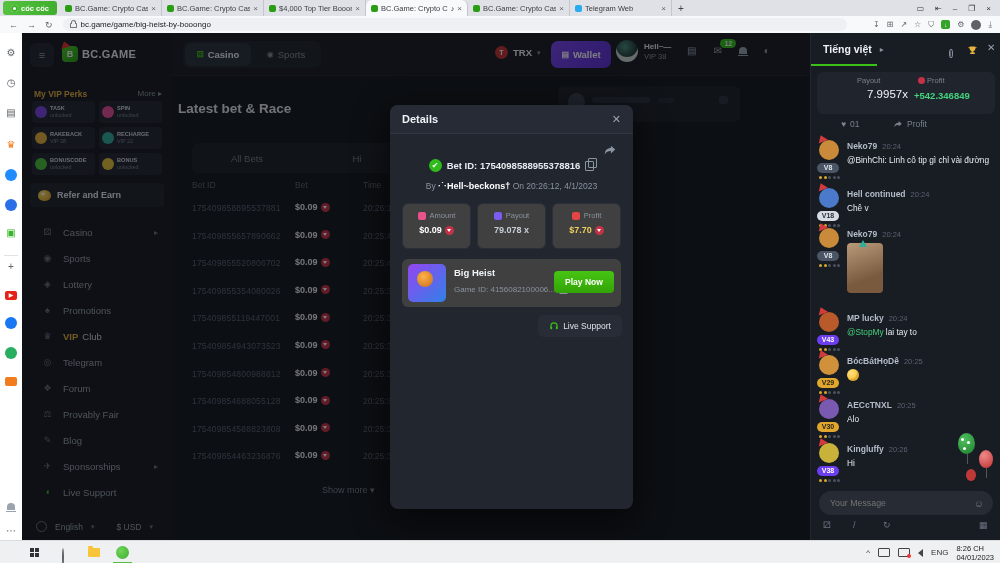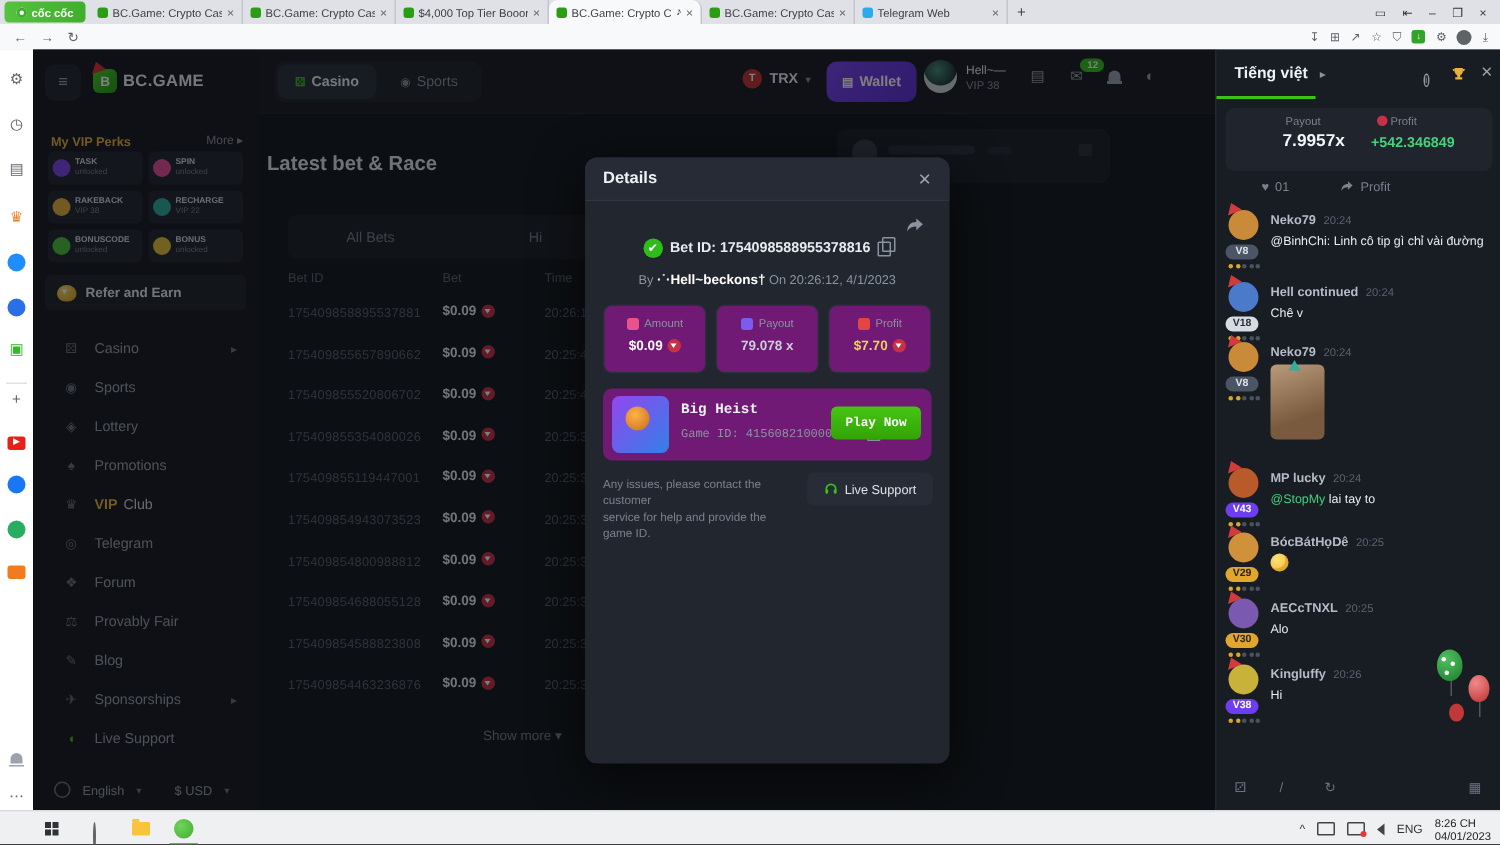--- a/index.html
+++ b/index.html
@@ -93,21 +93,21 @@
   .gsearch .mag{border-color:#6b7380;}
   .gsearch .mag:after{background:#6b7380;}
   .cur{position:absolute;left:323px;top:13px;display:flex;align-items:center;gap:5px;}
   .trxc{width:13px;height:13px;border-radius:50%;background:#c53232;color:#fff;font-size:7px;text-align:center;line-height:13px;font-weight:bold;}
   .cur .ct{font-size:9.5px;font-weight:bold;color:#eef1f5;}
   .cur .cv{font-size:7px;color:#8a93a0;}
   .walletbtn{position:absolute;left:379px;top:8px;width:60px;height:27px;border-radius:7px;background:linear-gradient(135deg,#7a46f0,#5c2fd6);display:flex;align-items:center;justify-content:center;gap:4px;color:#fff;font-size:9.5px;font-weight:bold;}
   .walletbtn .wic{font-size:8px;}
   .navuser{position:absolute;left:444px;top:7px;display:flex;align-items:center;gap:6px;}
   .uav{width:22px;height:22px;border-radius:50%;background:radial-gradient(circle at 40% 30%,#4a8f7a,#17262b 70%);box-shadow:inset 0 -5px 0 #cfd8d4;}
-  .uname{font-size:8px;font-weight:normal;color:#e8ecf1;line-height:10px;}
+  .uname{font-size:8px;font-weight:bold;color:#e8ecf1;line-height:10px;}
   .uvip{font-size:7.5px;color:#8a93a0;line-height:9px;}
   .navics{position:absolute;left:515px;top:12px;display:flex;align-items:center;gap:17px;color:#9aa3ae;font-size:10px;}
   .mailwrap{position:relative;}
   .mailbadge{position:absolute;left:7px;top:-6px;min-width:12px;height:9px;border-radius:5px;background:#35c31e;color:#fff;font-size:6.5px;font-weight:bold;text-align:center;line-height:9px;padding:0 2px;}
   .belli{display:inline-block;width:8px;height:7px;background:#9aa3ae;border-radius:4px 4px 0 0;position:relative;}
   .belli:after{content:"";position:absolute;left:-1px;bottom:-2px;width:10px;height:1.5px;background:#9aa3ae;}
   
   .maintitle{position:absolute;left:156px;top:68px;font-size:13.5px;font-weight:bold;color:#e2e7ee;}
   .tabsbar{position:absolute;left:170px;top:110px;width:400px;height:30px;background:#1c2027;border-radius:6px;display:flex;align-items:center;}
   .mtab{width:110px;text-align:center;font-size:9.5px;color:#7a828e;}
@@ -136,45 +136,45 @@
   .mhead .mx{margin-left:auto;color:#9aa3ae;font-size:11px;}
   .mshare{position:absolute;right:16px;top:38px;}
   .betrow{position:absolute;left:0;top:54px;width:243px;display:flex;align-items:center;justify-content:center;gap:5px;}
   .chk{width:13px;height:13px;border-radius:50%;background:#2fbc1a;color:#fff;font-size:8px;text-align:center;line-height:13px;}
   .betrow .bid{font-size:9.5px;font-weight:bold;color:#e8ecf1;}
   .cpy{display:inline-block;width:7px;height:8px;border:1px solid #8a93a0;border-radius:1px;position:relative;}
   .cpy:before{content:"";position:absolute;left:2px;top:-3.5px;width:7px;height:8px;border:1px solid #8a93a0;border-radius:1px;}
   .byrow{position:absolute;left:0;top:76px;width:243px;text-align:center;font-size:8.5px;color:#8a93a0;}
   .byrow .bname{color:#fff;font-weight:bold;font-size:9px;}
   .stats{position:absolute;left:12px;top:98px;width:219px;display:flex;gap:6px;}
-  .stat{width:69px;height:46px;background:#701a75;border:1px solid #2a2f39;border-radius:6px;box-sizing:border-box;text-align:center;}
+  .stat{width:69px;height:46px;background:#404040;border:1px solid #2a2f39;border-radius:6px;box-sizing:border-box;text-align:center;}
   .stat .sl{margin-top:7px;display:flex;align-items:center;justify-content:center;gap:4px;font-size:7.5px;color:#8a93a0;}
   .stat .si{width:8px;height:8px;border-radius:2px;display:inline-block;}
   .stat .sv{margin-top:5px;font-size:9px;color:#c8cfd8;display:flex;align-items:center;justify-content:center;gap:3px;font-weight:bold;}
-  .gamecard{position:absolute;left:12px;top:154px;width:219px;height:48px;background:#701a75;border-radius:6px;font-family:Liberation Mono, monospace;}
+  .gamecard{position:absolute;left:12px;top:154px;width:219px;height:48px;background:#404040;border-radius:6px;}
   .thumb{position:absolute;left:6px;top:5px;width:38px;height:38px;border-radius:5px;background:linear-gradient(135deg,#8a4bf0 10%,#3b7be8 90%);overflow:hidden;}
   .thumb:after{content:"";position:absolute;left:9px;top:7px;width:16px;height:16px;border-radius:50%;background:radial-gradient(circle at 40% 35%,#ffb347,#c86a1e);}
   .gamecard .gn{position:absolute;left:52px;top:8px;font-size:9.5px;font-weight:bold;color:#eef1f5;}
   .gamecard .gid{position:absolute;left:52px;top:25px;font-size:8px;color:#8a93a0;display:flex;align-items:center;gap:4px;}
   .playnow{position:absolute;left:152px;top:12px;width:60px;height:22px;border-radius:4px;background:linear-gradient(180deg,#46c513,#33a306);color:#fff;font-size:8.5px;font-weight:bold;text-align:center;line-height:22px;}
   .notes{position:absolute;left:12px;top:212px;width:130px;font-size:7.8px;color:#7a828e;line-height:11px;}
   .livesup{position:absolute;left:148px;top:210px;width:84px;height:22px;background:#272c36;border-radius:5px;display:flex;align-items:center;justify-content:center;gap:4px;color:#dfe4ea;font-size:8.5px;}
   
   .chat{position:absolute;left:788px;top:0;width:190px;height:507px;background:#181c23;border-left:1px solid #23262e;z-index:2;}
   .chead{position:absolute;left:12px;top:10px;display:flex;align-items:center;gap:8px;}
   .chead .cl{font-size:10.5px;font-weight:bold;color:#eef1f5;}
   .chead .cc{font-size:8px;color:#8a93a0;}
   .chx{position:absolute;top:9px;color:#9aa3ae;}
   .info-i{width:10px;height:10px;border:1px solid #8a93a0;border-radius:50%;font-size:7px;text-align:center;line-height:10px;color:#8a93a0;}
   .cunder{position:absolute;left:0;top:31px;width:66px;height:2px;background:#3bc117;}
   .ccard{position:absolute;left:6px;top:39px;width:178px;height:42px;background:#20242c;border-radius:6px;}
   .ccard .plab{position:absolute;left:40px;top:4px;font-size:7.5px;color:#7a828e;}
   .ccard .prlab{position:absolute;left:110px;top:4px;font-size:7.5px;color:#7a828e;}
   .ccard .prdot{position:absolute;left:101px;top:5px;width:7px;height:7px;border-radius:50%;background:#c53248;}
-  .ccard .pval{position:absolute;left:38px;top:16px;font-size:11.5px;font-weight:bold;color:#f2f5f9;}
+  .ccard .pval{position:absolute;left:50px;top:16px;font-size:11.5px;font-weight:normal;color:#f2f5f9;}
   .ccard .prval{position:absolute;left:97px;top:18px;font-size:9.5px;font-weight:bold;color:#43d27d;}
   .likerow{position:absolute;left:0;top:86px;width:190px;font-size:8.5px;color:#7a828e;}
   .likerow .hw{position:absolute;left:30px;top:0;display:flex;gap:4px;align-items:center;}
   .likerow .sw{position:absolute;left:82px;top:0;display:flex;gap:4px;align-items:center;}
   .msgs{position:absolute;left:0;top:0;width:190px;height:507px;}
   .msg{position:absolute;left:8px;width:176px;}
   .msgs > div:nth-of-type(1){top:107px;}
   .msgs > div:nth-of-type(2){top:155px;}
   .msgs > div:nth-of-type(3){top:195px;}
   .msgs > div:nth-of-type(4){top:279px;}
@@ -261,20 +261,24 @@
       <span>–</span>
       <span>❐</span>
       <span>×</span>
     </div>
   </div>
 
   <div class="addrbar">
     <span class="navg">←</span>
     <span class="navg">→</span>
     <span class="navg">↻</span>
+    <div class="urlbox">
+      <span class="lock"></span>
+      <span class="url">bc.game/game/big-heist-by-booongo</span>
+    </div>
     <div class="addricons">
       <span>↧</span>
       <span>⊞</span>
       <span>↗</span>
       <span>☆</span>
       <span>⛉</span>
       <span class="ext">↓</span>
       <span>⚙</span>
       <span class="prof"></span>
       <span>⤓</span>
@@ -628,24 +632,20 @@
         </div>
       <div class="gamecard">
         <span class="thumb"></span>
         <span class="gn">Big Heist</span>
         <span class="gid">
             <span>Game ID: 4156082100006...</span>
             <span class="cpy"></span>
           </span>
         <span class="playnow">Play Now</span>
       </div>
-      <div class="notes">
-        <div>Any issues, please contact the customer</div>
-          <div>service for help and provide the game ID.</div>
-      </div>
       <div class="livesup">
         <svg viewBox="0 0 16 16" width="10" height="10">
             <path d="M3 9 V8 a5 5 0 0 1 10 0 v1" stroke="#3bc117" fill="none" stroke-width="1.8"></path>
             <rect x="2" y="8.5" width="3" height="4.5" rx="1.2" fill="#3bc117"></rect>
             <rect x="11" y="8.5" width="3" height="4.5" rx="1.2" fill="#3bc117"></rect>
           </svg>
         <span>Live Support</span>
       </div>
     </div>
 
@@ -789,20 +789,24 @@
         </div>
 
       <span class="bal bal1">
           <span class="str"></span>
         </span>
       <span class="bal bal2">
           <span class="str"></span>
         </span>
       <span class="bal bal3"></span>
 
+      <div class="cinput">
+        <input readonly="" placeholder="Your Message" style="">
+        <span class="smile">☺</span>
+      </div>
       <div class="ctools">
         <span style="left:12px">⚂</span>
         <span style="left:42px">/</span>
         <span style="left:72px">↻</span>
         <span style="left:168px">▦</span>
       </div>
     </div>
   </div>
 
   <div class="taskbar">

